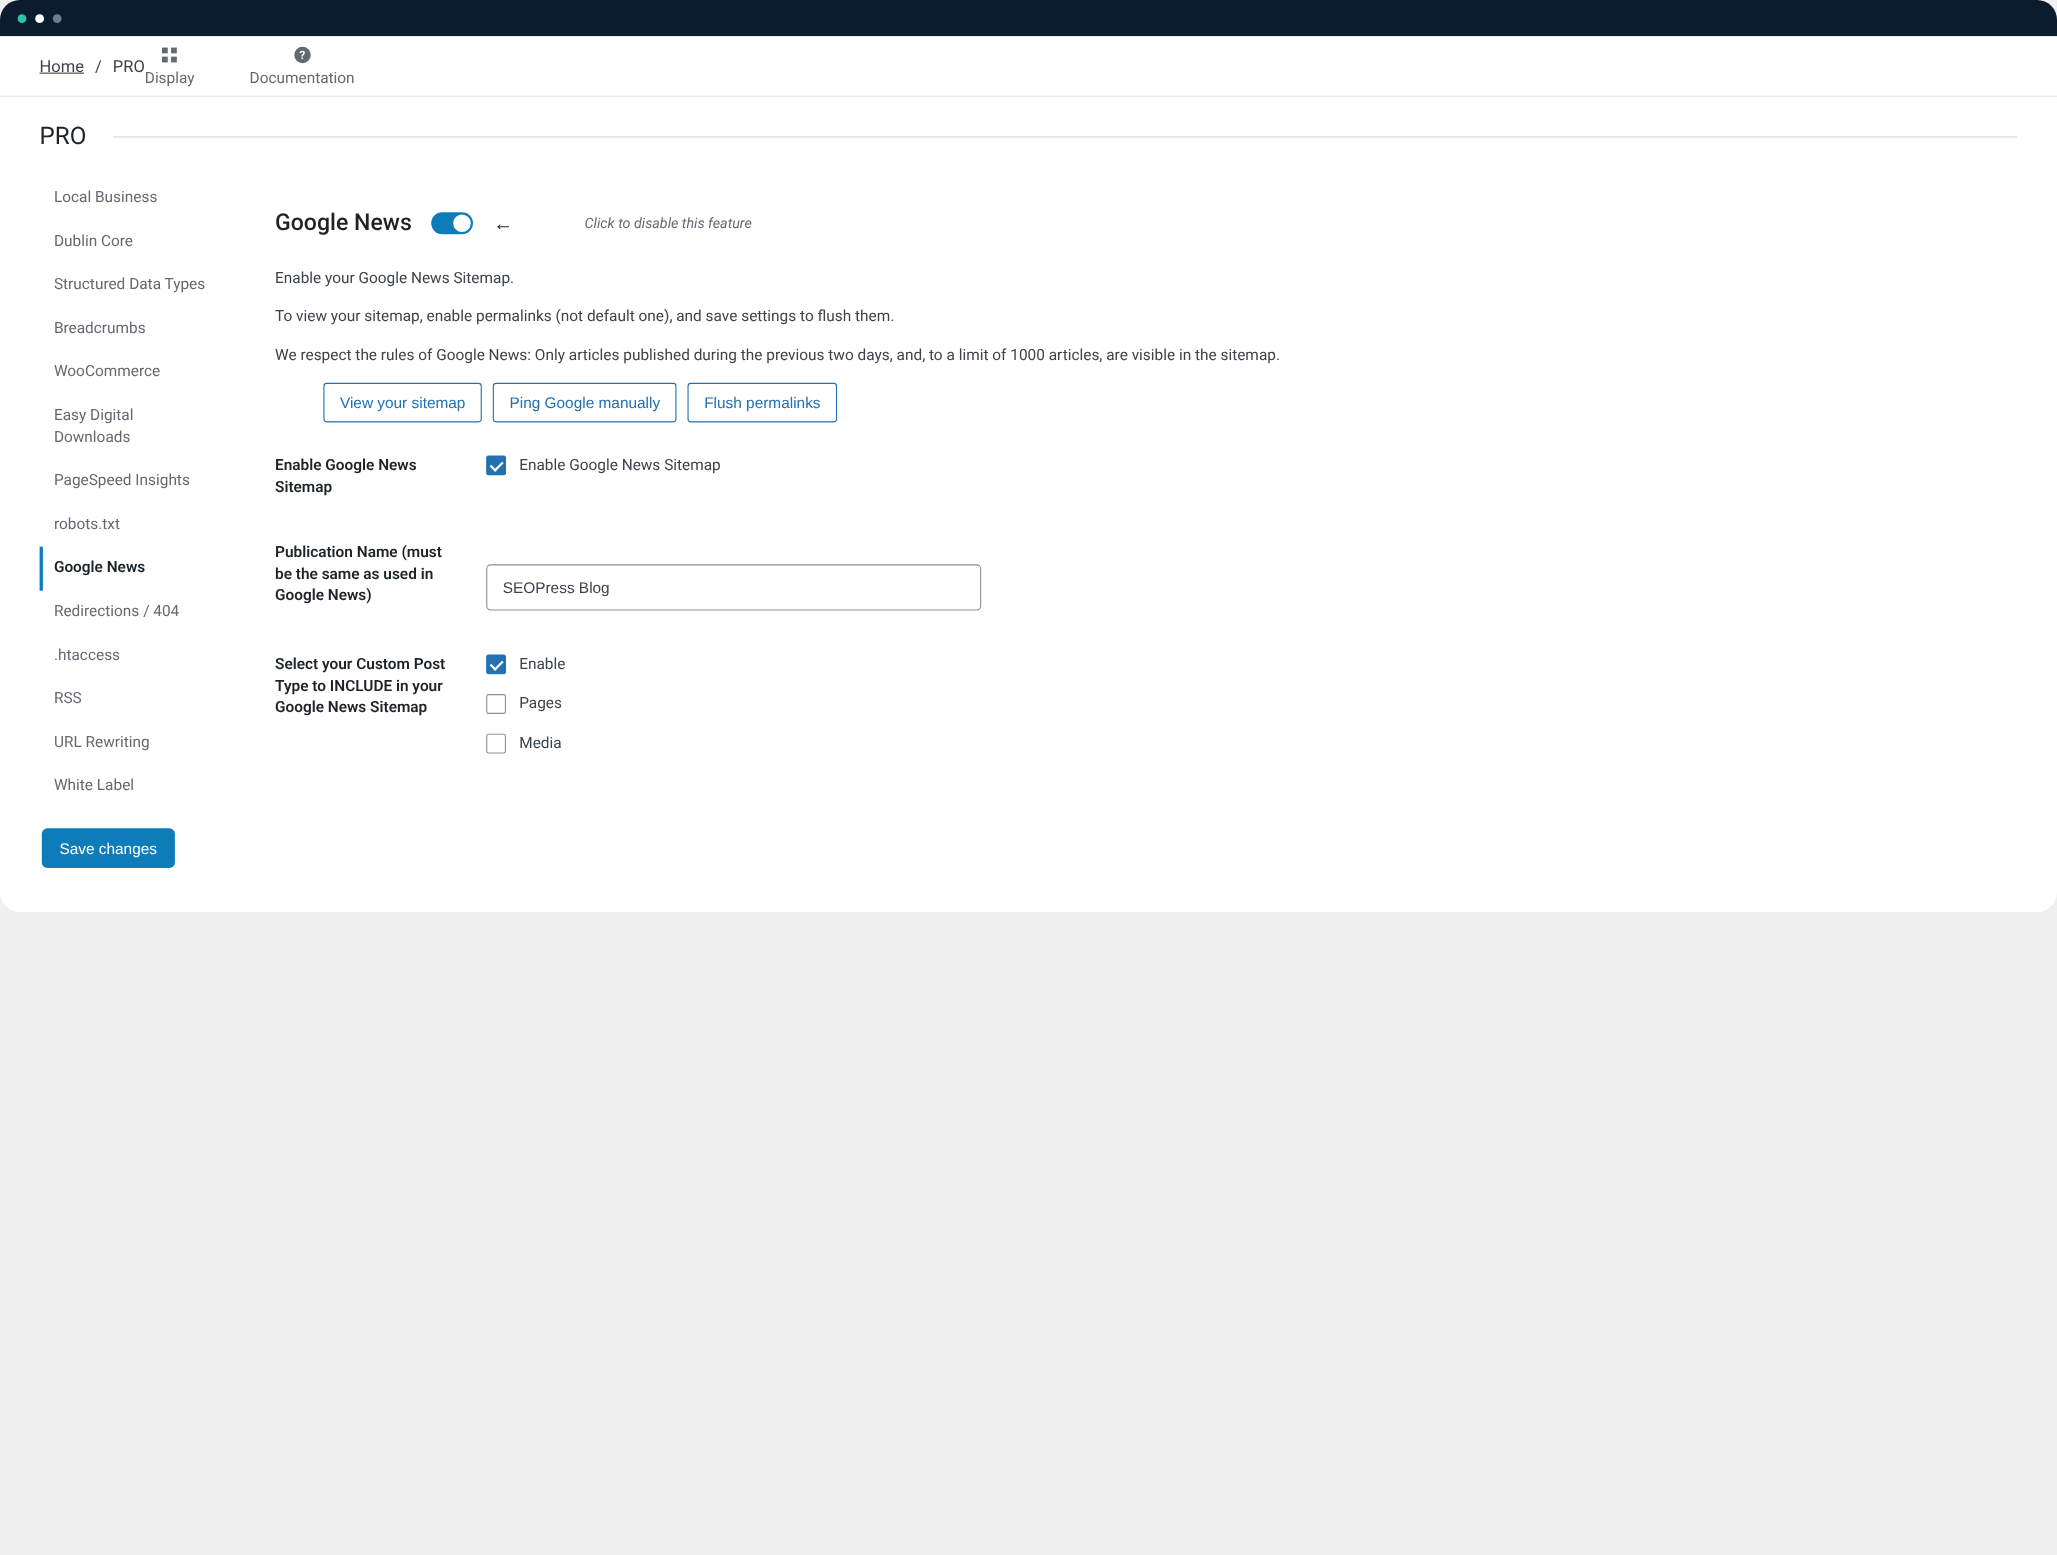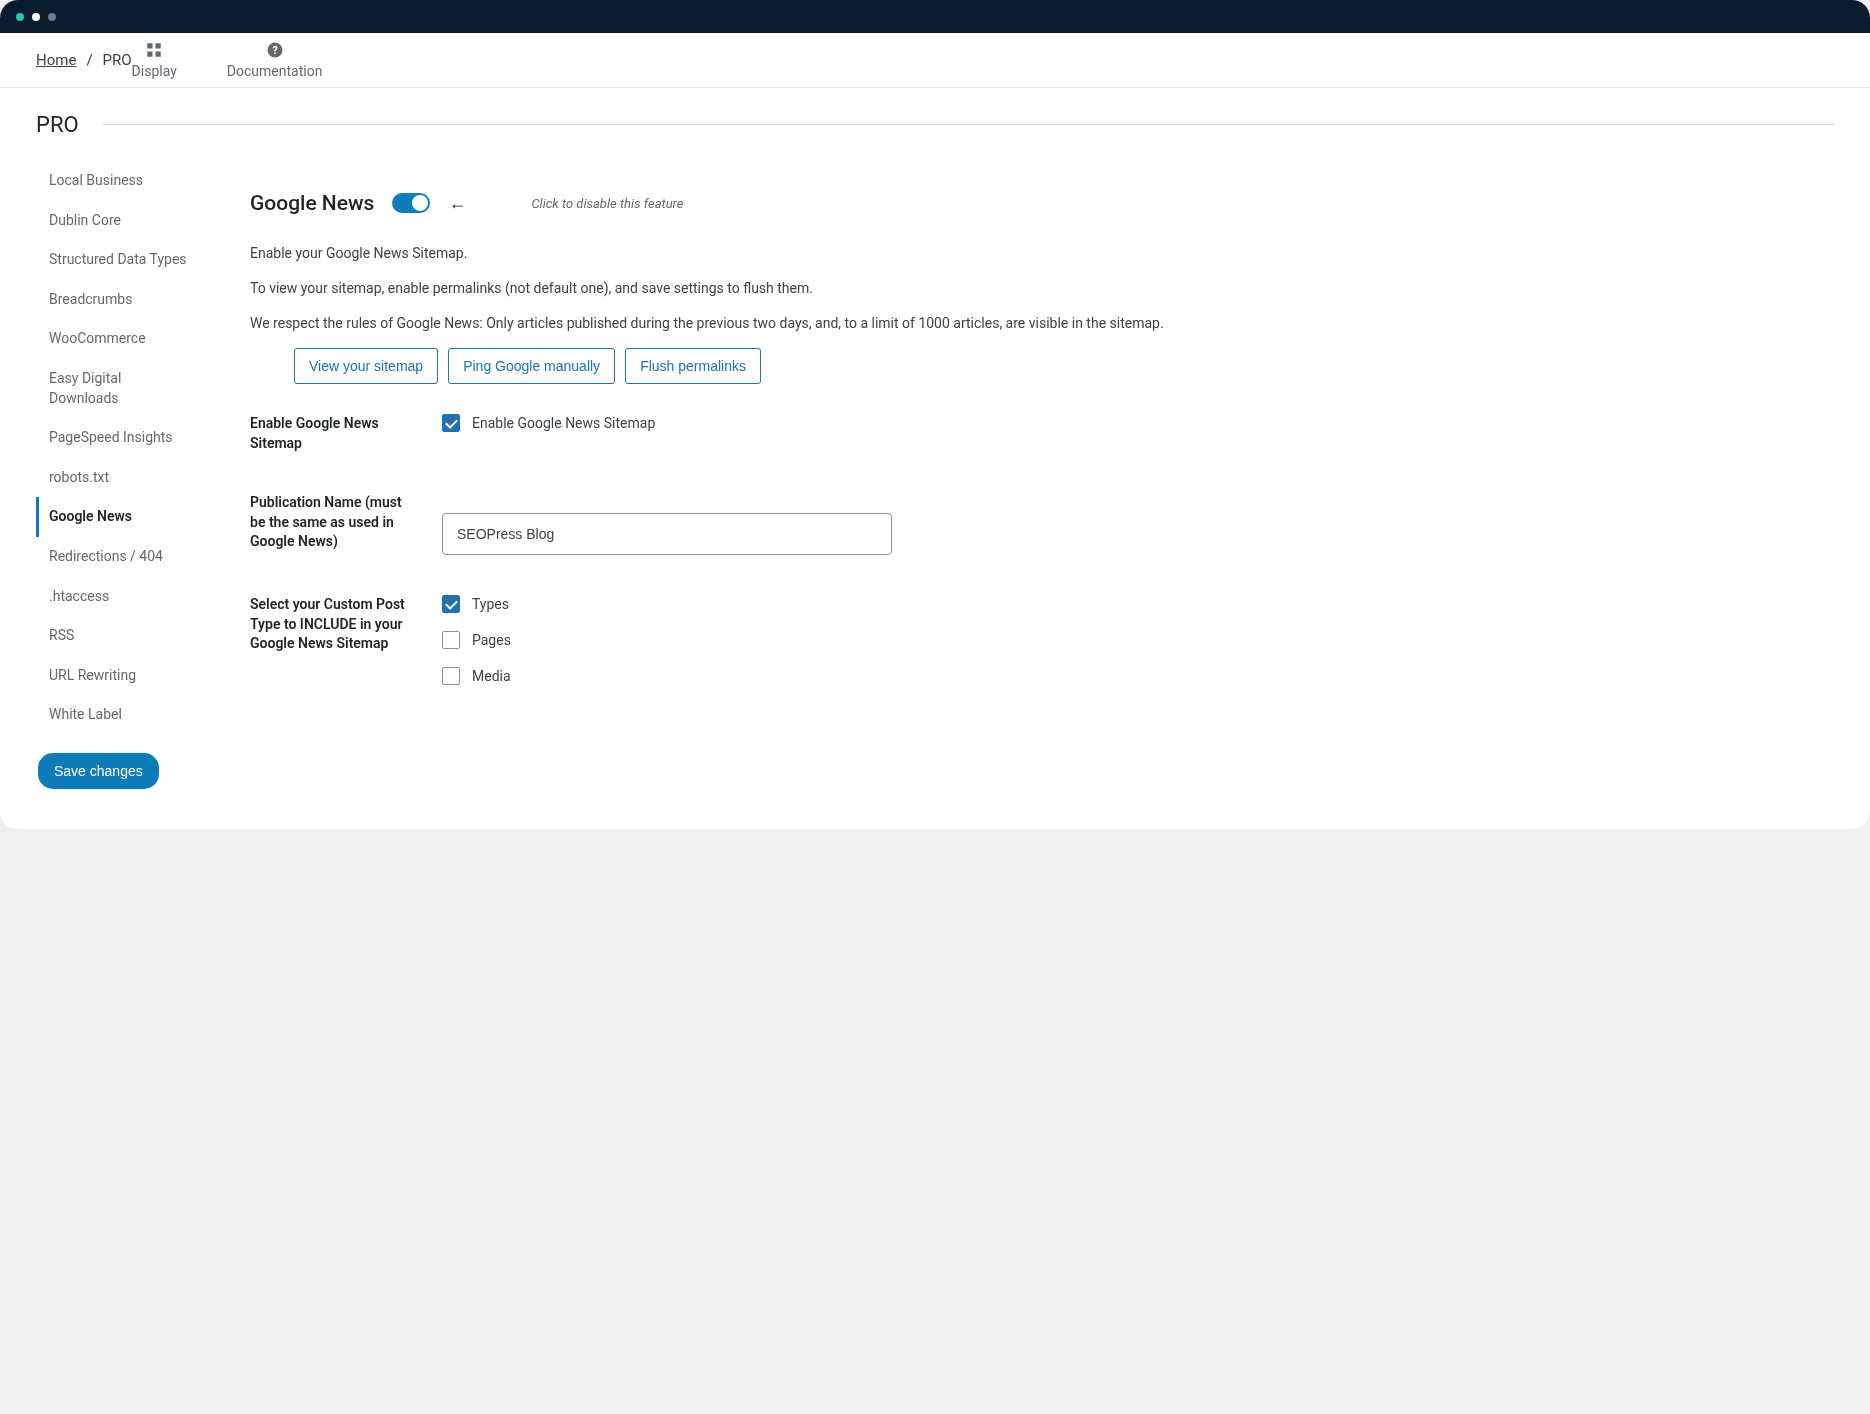--- a/index.html
+++ b/index.html
@@ -99,21 +99,21 @@
   color: #1d2327;
   font-weight: 600;
 }
 .save-btn {
   margin-top: 18px;
   margin-left: 2px;
   background: #0f7cba;
   color: #fff;
   border: none;
   padding: 10px 16px;
-  border-radius: 15px;
+  border-radius: 5px;
   cursor: pointer;
   font-size: 14px;
 }
 
 .content {
   flex: 1;
   background: #fff;
   padding: 30px 28px 40px;
   border-radius: 2px;
 }
@@ -345,21 +345,21 @@
       <div class="form-control">
         <input type="text" class="text-input" value="SEOPress Blog" style="">
       </div>
     </div>
 
     <div class="form-row" style="margin-bottom:0;">
       <div class="form-label">Select your Custom Post Type to INCLUDE in your Google News Sitemap</div>
       <div class="form-control">
         <div class="checkbox-row">
           <span class="cb checked"></span>
-          <span class="cb-label">Types</span>
+          <span class="cb-label">Enable</span>
         </div>
         <div class="checkbox-row">
           <span class="cb"></span>
           <span class="cb-label">Pages</span>
         </div>
         <div class="checkbox-row">
           <span class="cb"></span>
           <span class="cb-label">Media</span>
         </div>
       </div>

